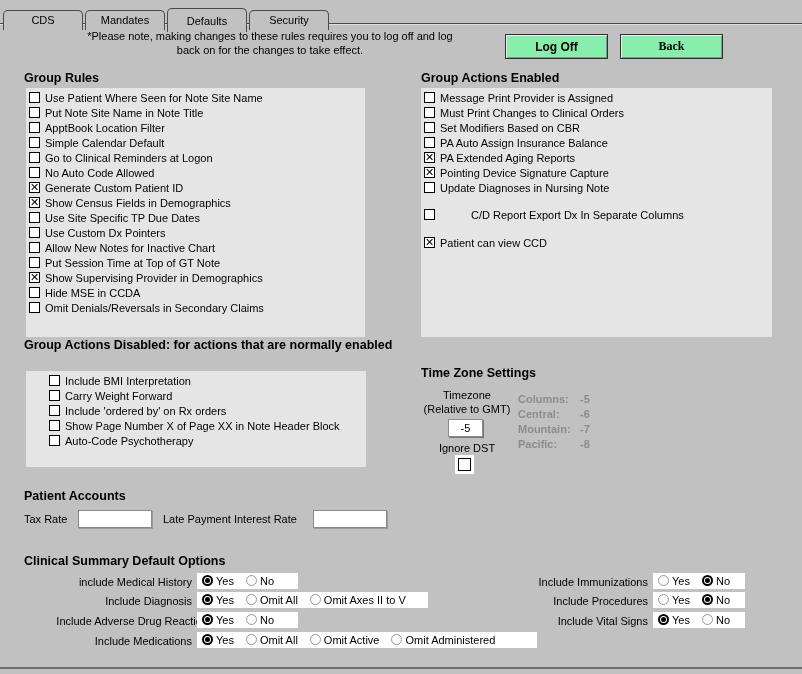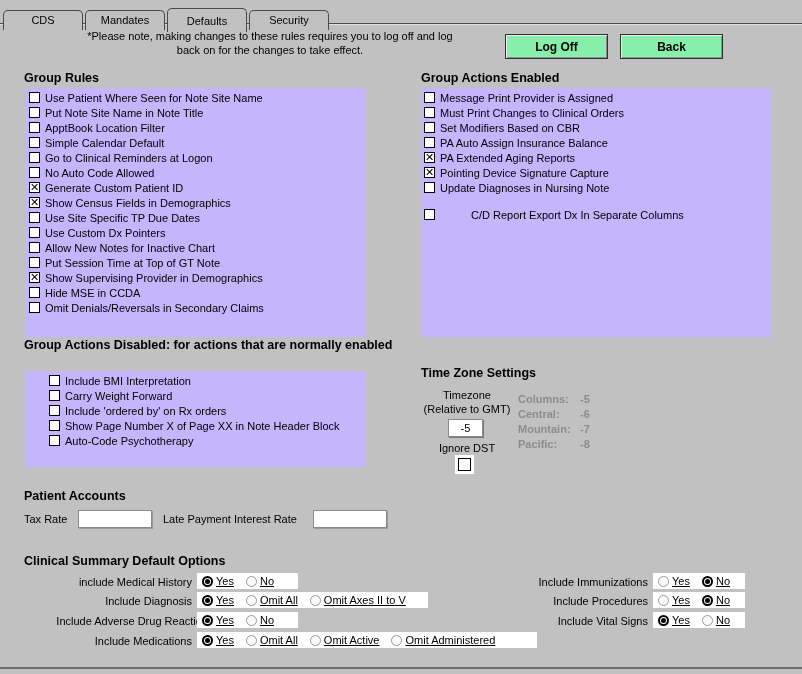--- a/index.html
+++ b/index.html
@@ -23,31 +23,31 @@
   .tab.checked { height:24px; margin-bottom:0; z-index:4; }
   
   #note { position:absolute; left:40px; top:29px; width:460px; text-align:center; line-height:14px; }
   .btn {
     position:absolute; width:103px; height:25px; top:34px;
     background:#86efac; border:1px solid #2f2f2f;
     box-shadow: inset 1px 1px 0 #ededed, inset -1px -1px 0 #8f8f8f;
     display:flex; align-items:center; justify-content:center;
     font-weight:700; font-size:12px; cursor:default;
   }
-  #btn-logoff { left:505px; } #btn-back { left:620px; }
+  #btn-logoff { left:505px; } #btn-back { left:620px;font-family:Liberation Serif, serif; }
   
   .h { position:absolute; font-weight:700; font-size:12.5px; white-space:nowrap; }
   #h-group-rules      { left:24px;  top:71px; }
   #h-actions-enabled  { left:421px; top:71px; }
   #h-actions-disabled { left:24px;  top:338px; width:370px; line-height:15px; white-space:normal; }
   #h-timezone         { left:421px; top:366px; }
   #h-patient          { left:24px;  top:489px; }
   #h-clinical         { left:24px;  top:554px; }
   
-  .panel { position:absolute; background:#c4b5fd; padding-top:2px; }
+  .panel { position:absolute; background:#e5e5e5; padding-top:2px; }
   #box-group-rules      { left:26px;  top:88px;  width:339px; height:249px; }
   #box-actions-enabled  { left:421px; top:88px;  width:351px; height:249px; }
   #box-actions-disabled { left:26px;  top:371px; width:340px; height:96px;padding-left:20px; }
   .cb-row { display:flex; align-items:center; gap:5px; height:15px; padding-left:3px; }
   .cb-row.sp1 { margin-top:12px;gap:36px; } .cb-row.sp2 { margin-top:13px; }
   .cb { width:11px; height:11px; min-width:11px; border:1px solid #000; background:#fff; position:relative; }
   .cb.checked::after {
     content:"\2715"; position:absolute; left:-1px; top:-1px; width:11px; height:11px;
     font-size:11px; line-height:11px; text-align:center; font-weight:700; color:#000;
   }
@@ -75,21 +75,21 @@
   #cs-l0 { left:0;    top:576px; width:192px; } #cs-l1 { left:0;    top:595px; width:192px; }
   #cs-l2 { left:16px;    top:615px; width:192px;padding-left:35px; } #cs-l3 { left:0;    top:635px; width:192px; }
   #cs-r0 { left:420px; top:576px; width:228px; } #cs-r1 { left:420px; top:595px; width:228px; }
   #cs-r2 { left:420px; top:615px; width:228px; }
   .radio-box { position:absolute; background:#fff; height:16px; display:inline-flex;
     align-items:center; gap:12px; padding:0 5px; }
   #cs-b0 { left:197px; top:573px; min-width:101px; } #cs-b1 { left:197px; top:592px; min-width:231px; }
   #cs-b2 { left:197px; top:612px; min-width:101px; } #cs-b3 { left:197px; top:632px; min-width:340px; }
   #cs-c0 { left:653px; top:573px; min-width:92px; }  #cs-c1 { left:653px; top:592px; min-width:92px; }
   #cs-c2 { left:653px; top:612px; min-width:92px; }
-  .radio-opt { display:flex; align-items:flex-end; gap:3px; white-space:nowrap;text-decoration:underline; }
+  .radio-opt { display:flex; align-items:flex-start; gap:3px; white-space:nowrap; }
   .radio { width:11px; height:11px; min-width:11px; border-radius:50%;
     border:1px solid #9a9a9a; background:#fbfbfb; position:relative; }
   .radio.checked { border:2px solid #000; background:#fff; }
   .radio.checked::after { content:""; position:absolute; left:1px; top:1px; width:5px; height:5px;
     border-radius:50%; background:#000; }
   
   #bottom-line { position:absolute; left:0; top:667px; width:802px; height:2px; background:#6e6e6e; }
 </style>
 </head>
 <body>
@@ -239,20 +239,24 @@
 
         <div class="cb-row">
           <span class="cb"></span>
           <span class="cb-label">Update Diagnoses in Nursing Note</span>
         </div>
       </div>
     <div class="cb-row sp1">
       <span class="cb"></span>
       <span class="cb-label">C/D Report Export Dx In Separate Columns</span>
     </div>
+    <div class="cb-row sp2">
+      <span class="cb checked"></span>
+      <span class="cb-label">Patient can view CCD</span>
+    </div>
   </div>
 
   <div class="h" id="h-actions-disabled">Group Actions Disabled: for actions that are normally enabled</div>
   <div class="panel" id="box-actions-disabled">
 
       <div class="cb-row">
         <span class="cb"></span>
         <span class="cb-label">Include BMI Interpretation</span>
       </div>
 

